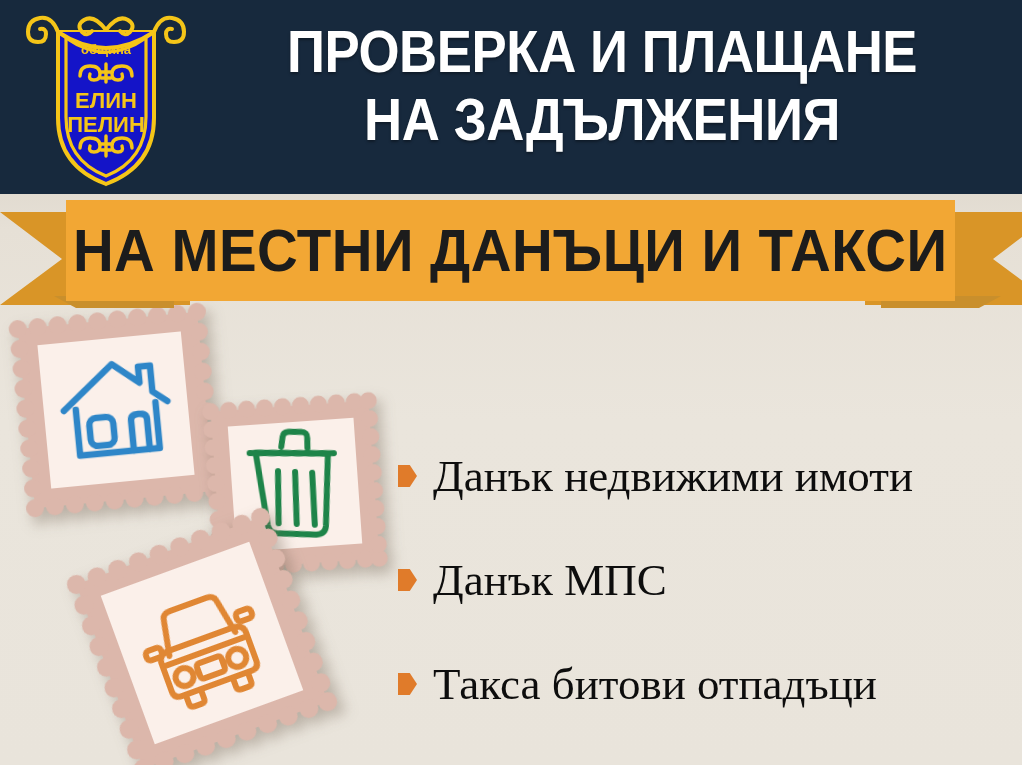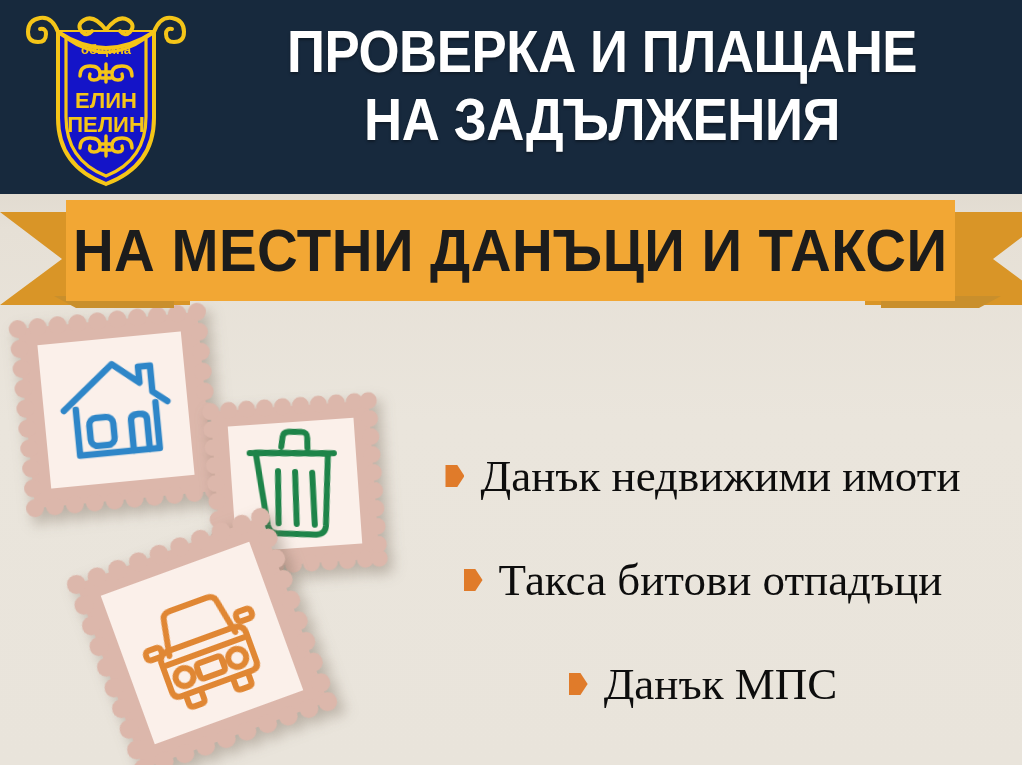--- a/index.html
+++ b/index.html
@@ -149,21 +149,20 @@
     position: absolute;
     left: 398px;
     top: 424px;
     width: 610px;
     z-index: 4;
   }
   .bullet-row {
     display: flex;
     align-items: center;
     height: 104px;
-    justify-content: center;
   }
   .bullet-marker {
     flex: 0 0 auto;
     width: 19px;
     height: 22px;
     margin-right: 16px;
     background: #e07b2a;
     clip-path: polygon(0 0, 62% 0, 100% 50%, 62% 100%, 0 100%);
   }
   .bullet-label {
@@ -399,23 +398,23 @@
 
   <div class="bullets">
 
     <div class="bullet-row">
       <span class="bullet-marker"></span>
       <span class="bullet-label">Данък недвижими имоти</span>
     </div>
 
     <div class="bullet-row">
       <span class="bullet-marker"></span>
-      <span class="bullet-label">Такса битови отпадъци</span>
+      <span class="bullet-label">Данък МПС</span>
     </div>
 
     <div class="bullet-row">
       <span class="bullet-marker"></span>
-      <span class="bullet-label">Данък МПС</span>
+      <span class="bullet-label">Такса битови отпадъци</span>
     </div>
 
   </div>
 
 </div>
 
 </body></html>

